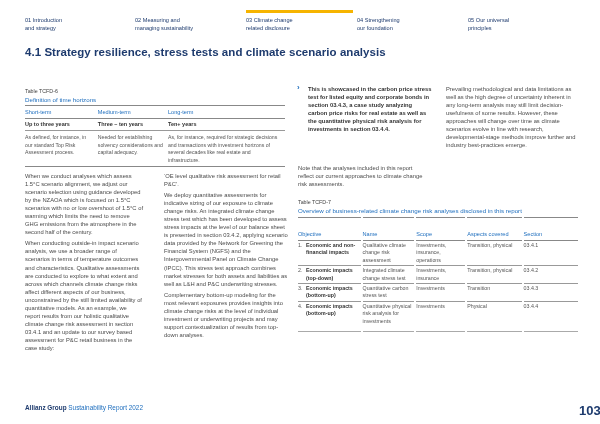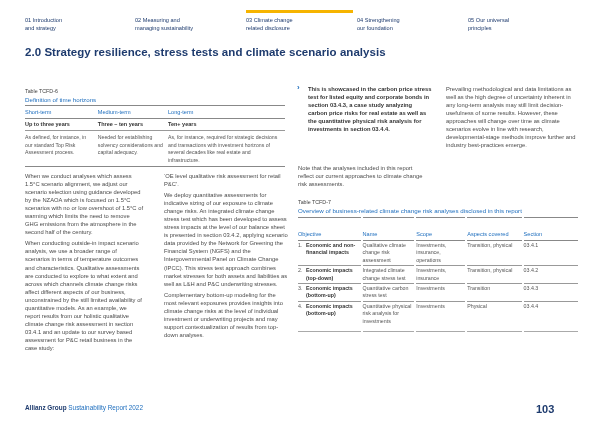--- a/index.html
+++ b/index.html
@@ -37,21 +37,21 @@
   .t7 { position: absolute; left: 298px; top: 199px; width: 284px; }
   .t7 table { border-collapse: separate; border-spacing: 2px 0; width: 100%; margin-top: 3px; margin-left: -2px; }
   .t7 th { text-align: left; font-weight: normal; color: #1e6ebe; font-size: 5.6px; line-height: 7px; padding: 2px 0 2px 0; border-top: 0.8px solid #888; border-bottom: 0.8px solid #888; vertical-align: bottom; height: 24px; }
   .t7 td { font-size: 5.3px; line-height: 7.4px; color: #555; vertical-align: top; padding: 1px 0 1px 0; border-bottom: 0.8px solid #999; }
   .t7 td.obj { font-weight: bold; color: #333; padding-left: 8px; position: relative; }
   .t7 td.obj .num { position: absolute; left: 0; top: 1px; font-weight: normal; color: #555; }
   .t7 tr.last td { border-bottom: 1.5px solid #aaa; height: 30px; }
 
   .footer { position: absolute; left: 25px; top: 404px; font-size: 6.4px; color: #1e6ebe; }
   .footer b { color: #1e3b6e; font-weight: bold; }
-  .page-num { position: absolute; left: 536px; top: 403px; font-size: 11px; font-weight: bold; color: #1e3b6e; }
+  .page-num { position: absolute; left: 579px; top: 403px; font-size: 13px; font-weight: bold; color: #1e3b6e; }
 </style>
 </head>
 <body>
 
 <div class="nav">
   <div class="nav-item" style="left:25px">
     <div>01 Introduction</div>
     <div>and strategy</div>
   </div>
   <div class="nav-item" style="left:135px">
@@ -65,21 +65,21 @@
   <div class="nav-item" style="left:357px">
     <div>04 Strengthening</div>
     <div>our foundation</div>
   </div>
   <div class="nav-item" style="left:468px">
     <div>05 Our universal</div>
     <div>principles</div>
   </div>
 </div>
 
-<h1 class="page-title">2.0 Strategy resilience, stress tests and climate scenario analysis</h1>
+<h1 class="page-title">4.1 Strategy resilience, stress tests and climate scenario analysis</h1>
 
 <div class="t6">
   <div class="small-label">Table TCFD-6</div>
   <div class="table-title">Definition of time horizons</div>
   <table>
     <colgroup>
         <col style="width:28%">
         <col style="width:27%">
         <col style="width:45%">
       </colgroup>

